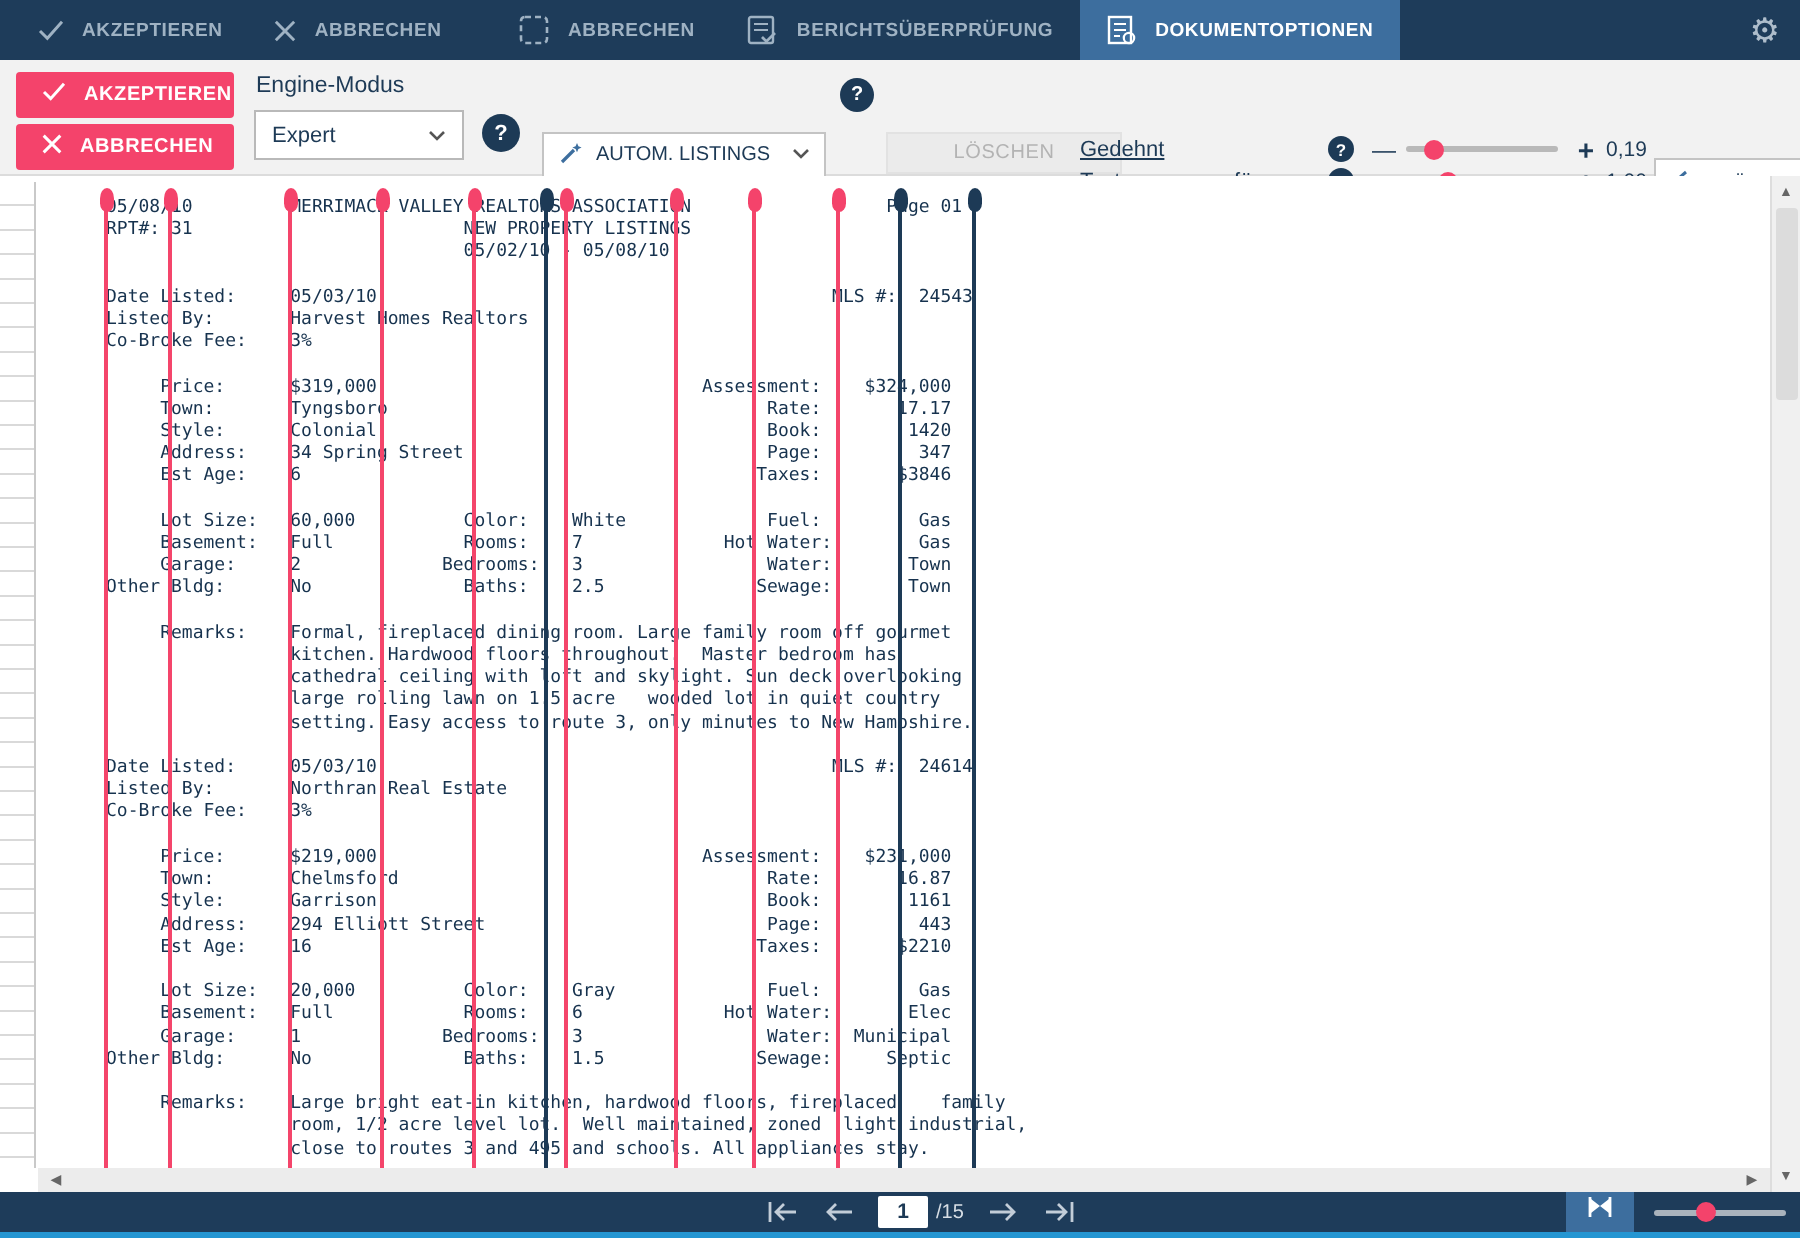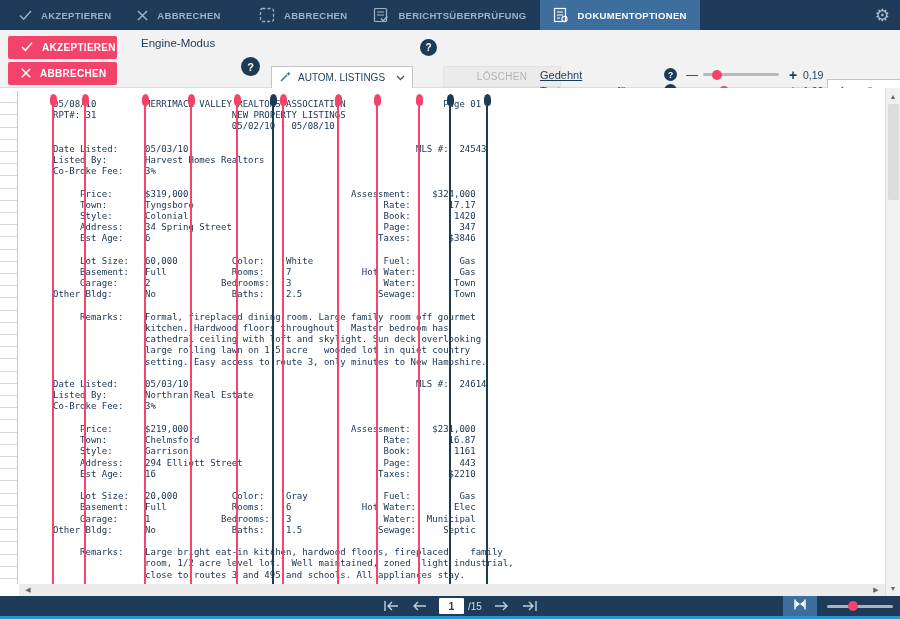--- a/index.html
+++ b/index.html
@@ -159,21 +159,27 @@
           </svg></span>
       <span>AKZEPTIEREN</span>
     </div>
     <div class="pinkbtn" style="top:32px">
       <span class="ic"><svg width="10" height="10" viewBox="0 0 12 12">
             <path d="M1 1 L11 11 M11 1 L1 11" stroke="#fff" stroke-width="1.8" fill="none"></path>
           </svg></span>
       <span>ABBRECHEN</span>
     </div>
 
-    <div class="lbl" style="left:141px; top:7px">Engine-Modus</div>
+    <div class="lbl" style="left:128px; top:7px">Engine-Modus</div>
+    <div class="select" style="left:127px; top:25px; width:105px; height:25px">
+      <span class="grow">Expert</span>
+      <span><svg width="9" height="6">
+            <path d="M1 1 L4.5 4.5 L8 1" fill="none" stroke="#555" stroke-width="1.3"></path>
+          </svg></span>
+    </div>
     <div class="helpc" style="left:241px; top:27px; width:19px; height:19px; font-size:11px">?</div>
 
     <div class="combo">
       <span class="ic"><svg width="13" height="13">
             <path d="M2 11 L8 5" stroke="#3d6e9e" stroke-width="1.6"></path>
             <path d="M9.5 1.5 l.7 1.6 1.6.7 -1.6.7 -.7 1.6 -.7-1.6 -1.6-.7 1.6-.7z" fill="#3d6e9e"></path>
           </svg></span>
       <span style="flex:1">AUTOM. LISTINGS</span>
       <span><svg width="9" height="6">
             <path d="M1 1 L4.5 4.5 L8 1" fill="none" stroke="#555" stroke-width="1.3"></path>

